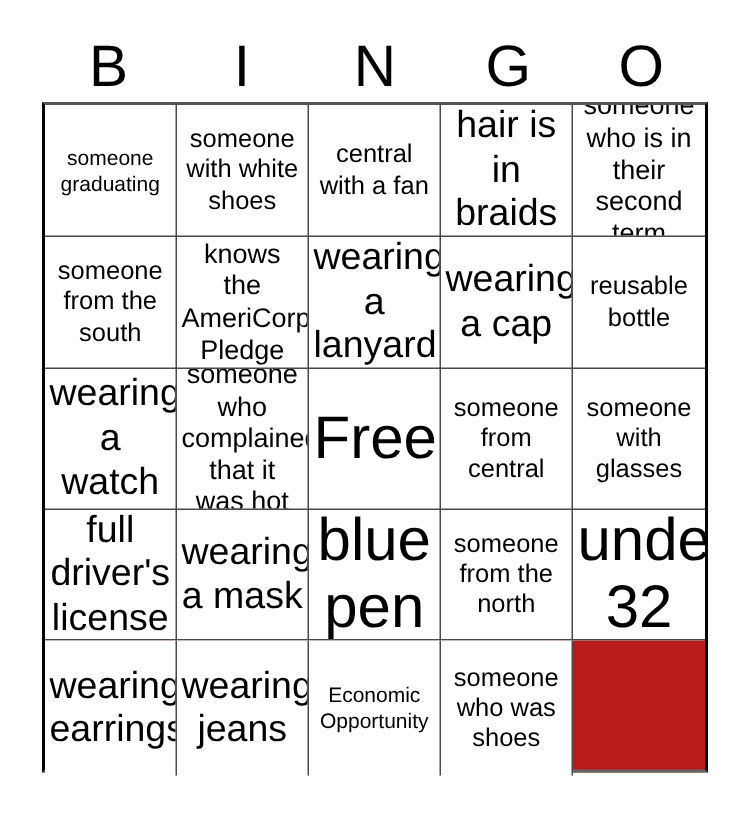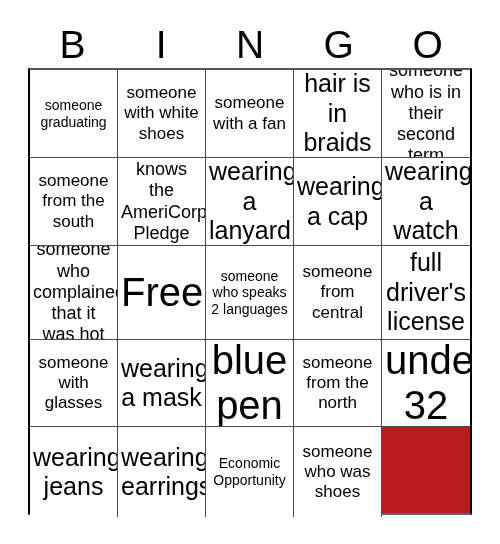--- a/index.html
+++ b/index.html
@@ -102,78 +102,78 @@
     </div>
 
   <div class="bingo-grid">
       <div class="bingo-cell">
         <span class="cell-text fs-sm">someone graduating</span>
       </div>
       <div class="bingo-cell">
         <span class="cell-text fs-md">someone with white shoes</span>
       </div>
       <div class="bingo-cell">
-        <span class="cell-text fs-md">someone with a fan</span>
+        <span class="cell-text fs-md">central with a fan</span>
       </div>
       <div class="bingo-cell">
         <span class="cell-text fs-lg">hair is in braids</span>
       </div>
       <div class="bingo-cell">
         <span class="cell-text fs-xs">someone who is in their second term</span>
       </div>
       <div class="bingo-cell">
         <span class="cell-text fs-md">someone from the south</span>
       </div>
       <div class="bingo-cell">
         <span class="cell-text fs-xs">knows the AmeriCorps Pledge</span>
       </div>
       <div class="bingo-cell">
         <span class="cell-text fs-lg">wearing a lanyard</span>
       </div>
       <div class="bingo-cell">
         <span class="cell-text fs-lg">wearing a cap</span>
       </div>
       <div class="bingo-cell">
+        <span class="cell-text fs-md">reusable bottle</span>
+      </div>
+      <div class="bingo-cell">
         <span class="cell-text fs-lg">wearing a watch</span>
       </div>
       <div class="bingo-cell">
         <span class="cell-text fs-xs">someone who complained that it was hot</span>
       </div>
       <div class="bingo-cell">
         <span class="cell-text fs-xxl">Free!</span>
       </div>
       <div class="bingo-cell">
-        <span class="cell-text fs-sm">someone who speaks 2 languages</span>
-      </div>
-      <div class="bingo-cell">
         <span class="cell-text fs-md">someone from central</span>
       </div>
       <div class="bingo-cell">
-        <span class="cell-text fs-lg">full driver's license</span>
+        <span class="cell-text fs-md">someone with glasses</span>
       </div>
       <div class="bingo-cell">
-        <span class="cell-text fs-md">someone with glasses</span>
+        <span class="cell-text fs-lg">full driver's license</span>
       </div>
       <div class="bingo-cell">
         <span class="cell-text fs-lg">wearing a mask</span>
       </div>
       <div class="bingo-cell">
         <span class="cell-text fs-xxl">blue pen</span>
       </div>
       <div class="bingo-cell">
         <span class="cell-text fs-md">someone from the north</span>
       </div>
       <div class="bingo-cell">
         <span class="cell-text fs-xxl">under 32</span>
       </div>
       <div class="bingo-cell">
-        <span class="cell-text fs-lg">wearing jeans</span>
+        <span class="cell-text fs-lg">wearing earrings</span>
       </div>
       <div class="bingo-cell">
-        <span class="cell-text fs-lg">wearing earrings</span>
+        <span class="cell-text fs-lg">wearing jeans</span>
       </div>
       <div class="bingo-cell">
         <span class="cell-text fs-sm">Economic Opportunity</span>
       </div>
       <div class="bingo-cell">
         <span class="cell-text fs-md">someone who was shoes</span>
       </div>
     </div>
 
 </div>

